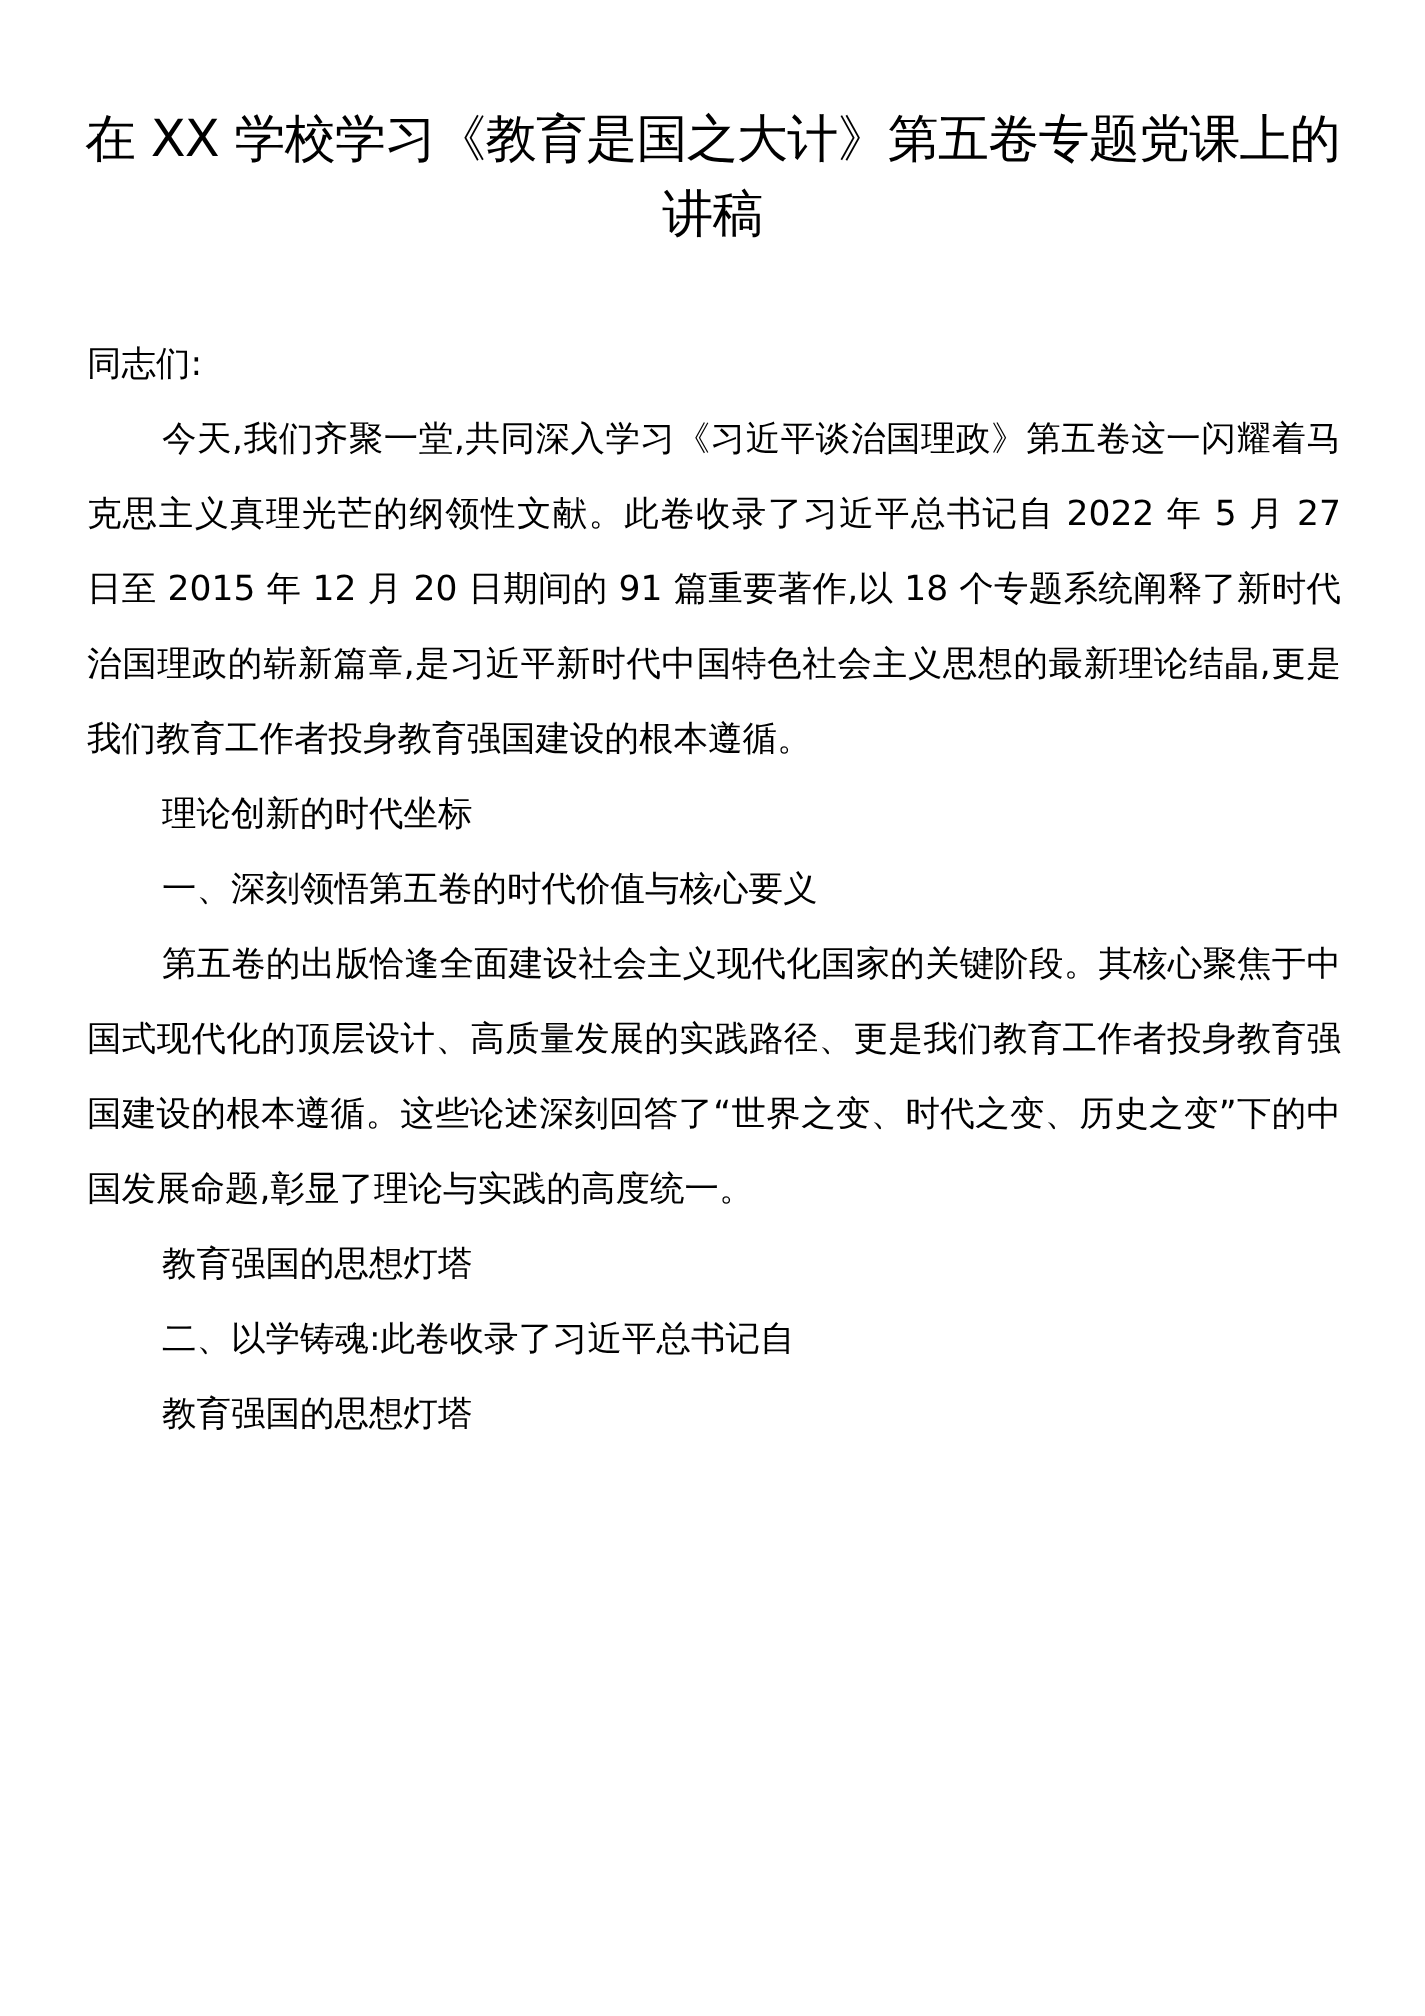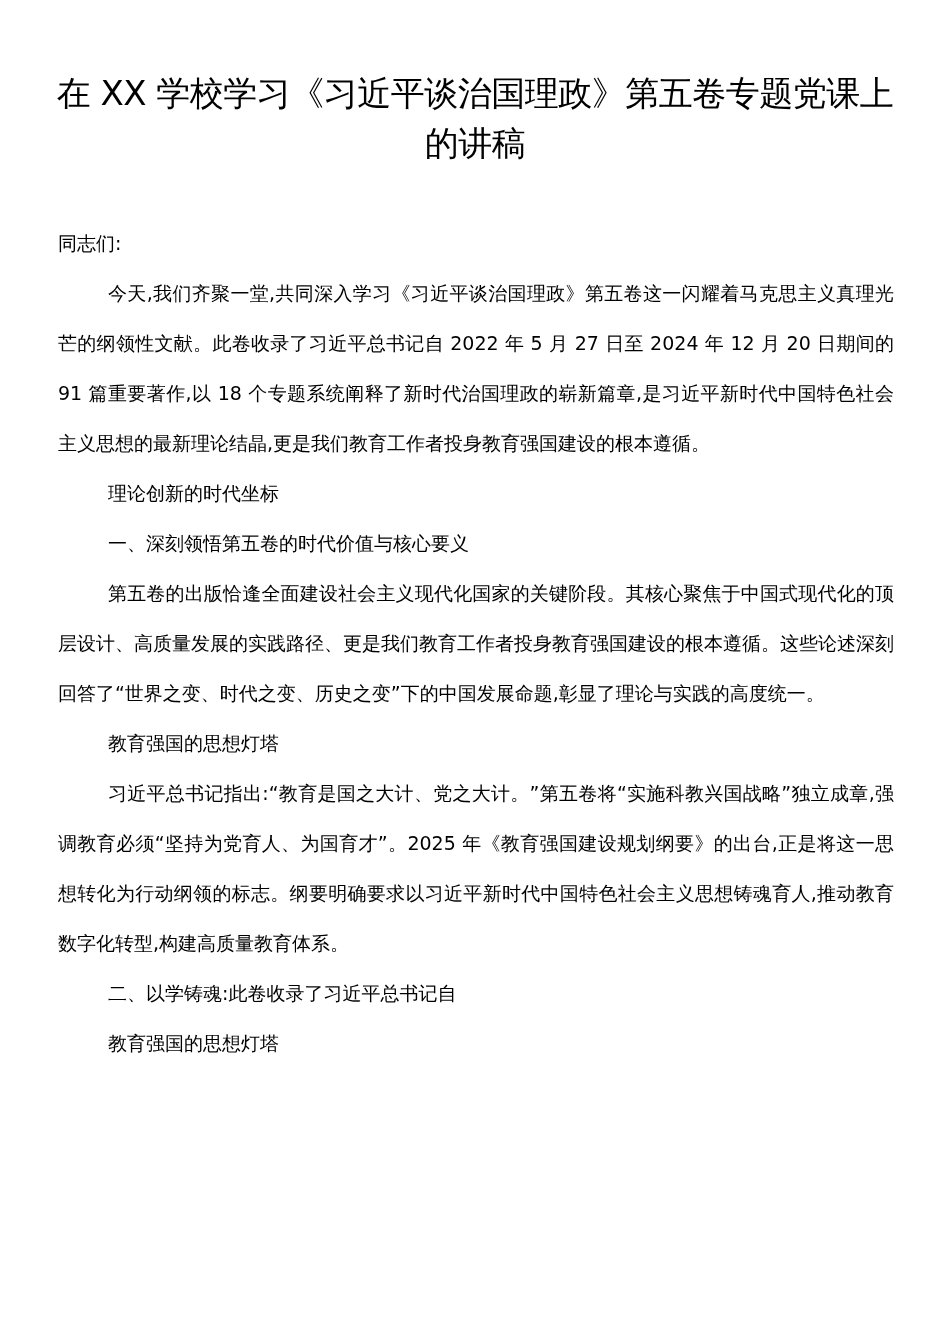--- a/index.html
+++ b/index.html
@@ -1,33 +1,32 @@
 <!DOCTYPE html>
 <html><head>
 <meta charset="utf-8">
 <style>
   html, body { margin: 0; padding: 0; background: #ffffff; }
   body { width: 950px; height: 1344px; position: relative; overflow: hidden;
          font-family: "DejaVu Sans", "Liberation Sans", sans-serif; color: #000; }
   .title { position: absolute; left: 50px; width: 850px; top: 68px;
            text-align: center; font-size: 34px; line-height: 50px; letter-spacing: -0.5px; }
   .body { position: absolute; left: 58px; width: 836px; top: 218px;
-          font-size: 19px; line-height: 50px; text-align: justify; }
+          font-size: 23px; line-height: 50px; text-align: justify; }
   .body p { margin: 0; }
   .indent { text-indent: 50px; }
   .salutation { text-indent: 0; }
 </style>
 </head>
 <body>
 
-<div class="title">在 XX 学校学习《习近平谈治国理政》第五卷专题党课上的讲稿</div>
+<div class="title">在 XX 学校学习《教育是国之大计》第五卷专题党课上的讲稿</div>
 
 <div class="body">
   <p class="salutation">同志们:</p>
-  <p class="indent">今天,我们齐聚一堂,共同深入学习《习近平谈治国理政》第五卷这一闪耀着马克思主义真理光芒的纲领性文献。此卷收录了习近平总书记自 2022 年 5 月 27 日至 2024 年 12 月 20 日期间的 91 篇重要著作,以 18 个专题系统阐释了新时代治国理政的崭新篇章,是习近平新时代中国特色社会主义思想的最新理论结晶,更是我们教育工作者投身教育强国建设的根本遵循。</p>
+  <p class="indent">今天,我们齐聚一堂,共同深入学习《习近平谈治国理政》第五卷这一闪耀着马克思主义真理光芒的纲领性文献。此卷收录了习近平总书记自 2022 年 5 月 27 日至 2015 年 12 月 20 日期间的 91 篇重要著作,以 18 个专题系统阐释了新时代治国理政的崭新篇章,是习近平新时代中国特色社会主义思想的最新理论结晶,更是我们教育工作者投身教育强国建设的根本遵循。</p>
   <p class="indent">理论创新的时代坐标</p>
   <p class="indent">一、深刻领悟第五卷的时代价值与核心要义</p>
   <p class="indent">第五卷的出版恰逢全面建设社会主义现代化国家的关键阶段。其核心聚焦于中国式现代化的顶层设计、高质量发展的实践路径、更是我们教育工作者投身教育强国建设的根本遵循。这些论述深刻回答了“世界之变、时代之变、历史之变”下的中国发展命题,彰显了理论与实践的高度统一。</p>
   <p class="indent">教育强国的思想灯塔</p>
-  <p class="indent">习近平总书记指出:“教育是国之大计、党之大计。”第五卷将“实施科教兴国战略”独立成章,强调教育必须“坚持为党育人、为国育才”。2025 年《教育强国建设规划纲要》的出台,正是将这一思想转化为行动纲领的标志。纲要明确要求以习近平新时代中国特色社会主义思想铸魂育人,推动教育数字化转型,构建高质量教育体系。</p>
   <p class="indent">二、以学铸魂:此卷收录了习近平总书记自</p>
   <p class="indent">教育强国的思想灯塔</p>
 </div>
 
 </body></html>

